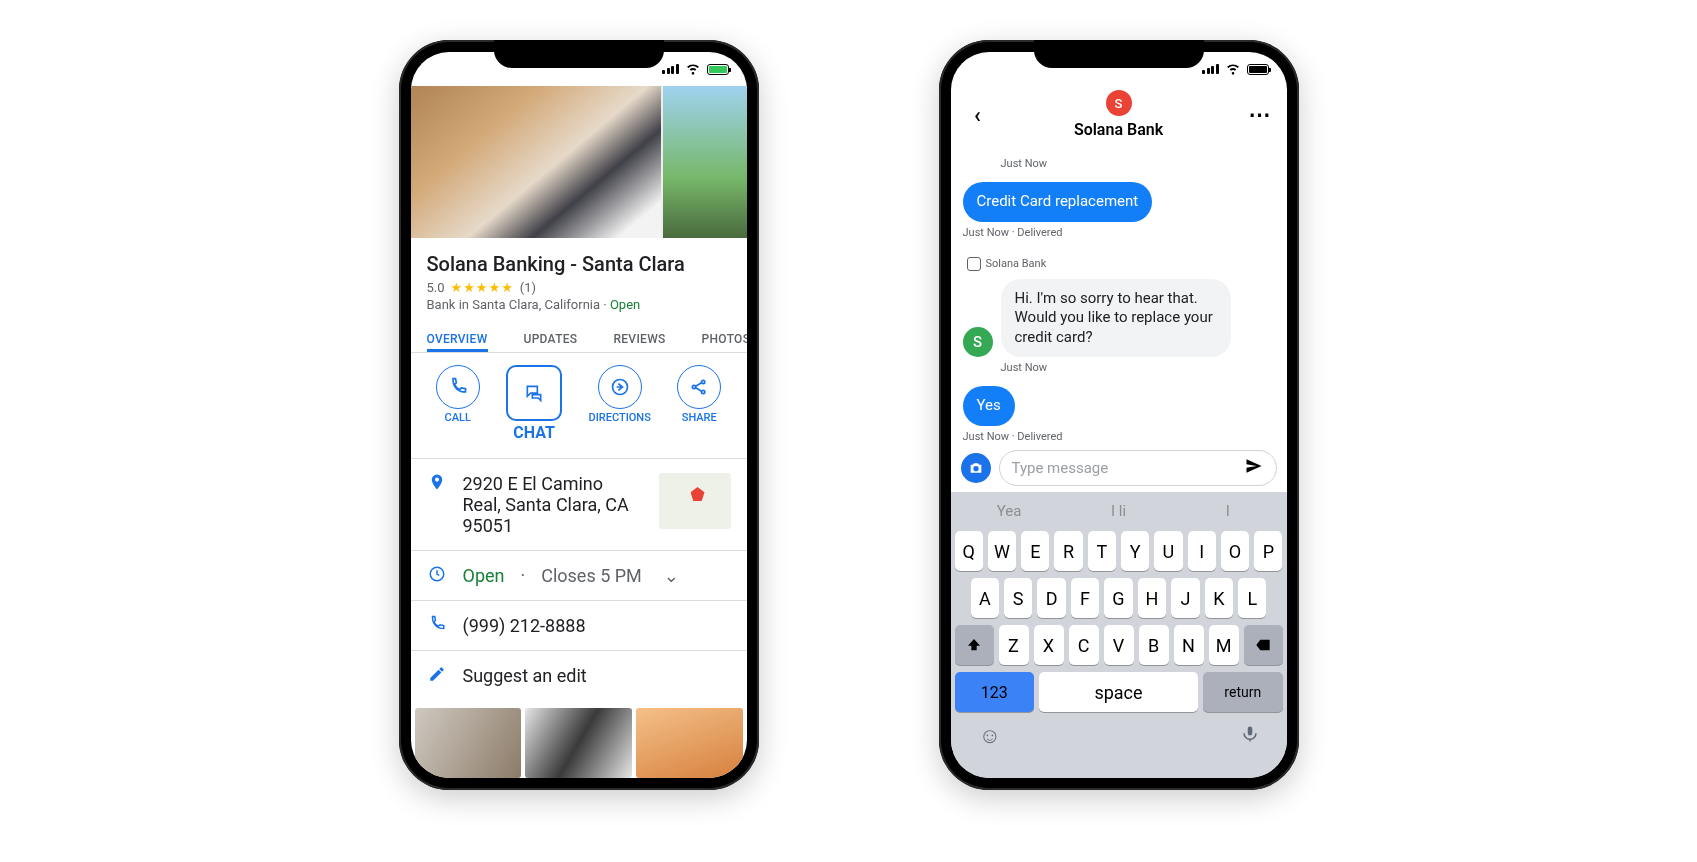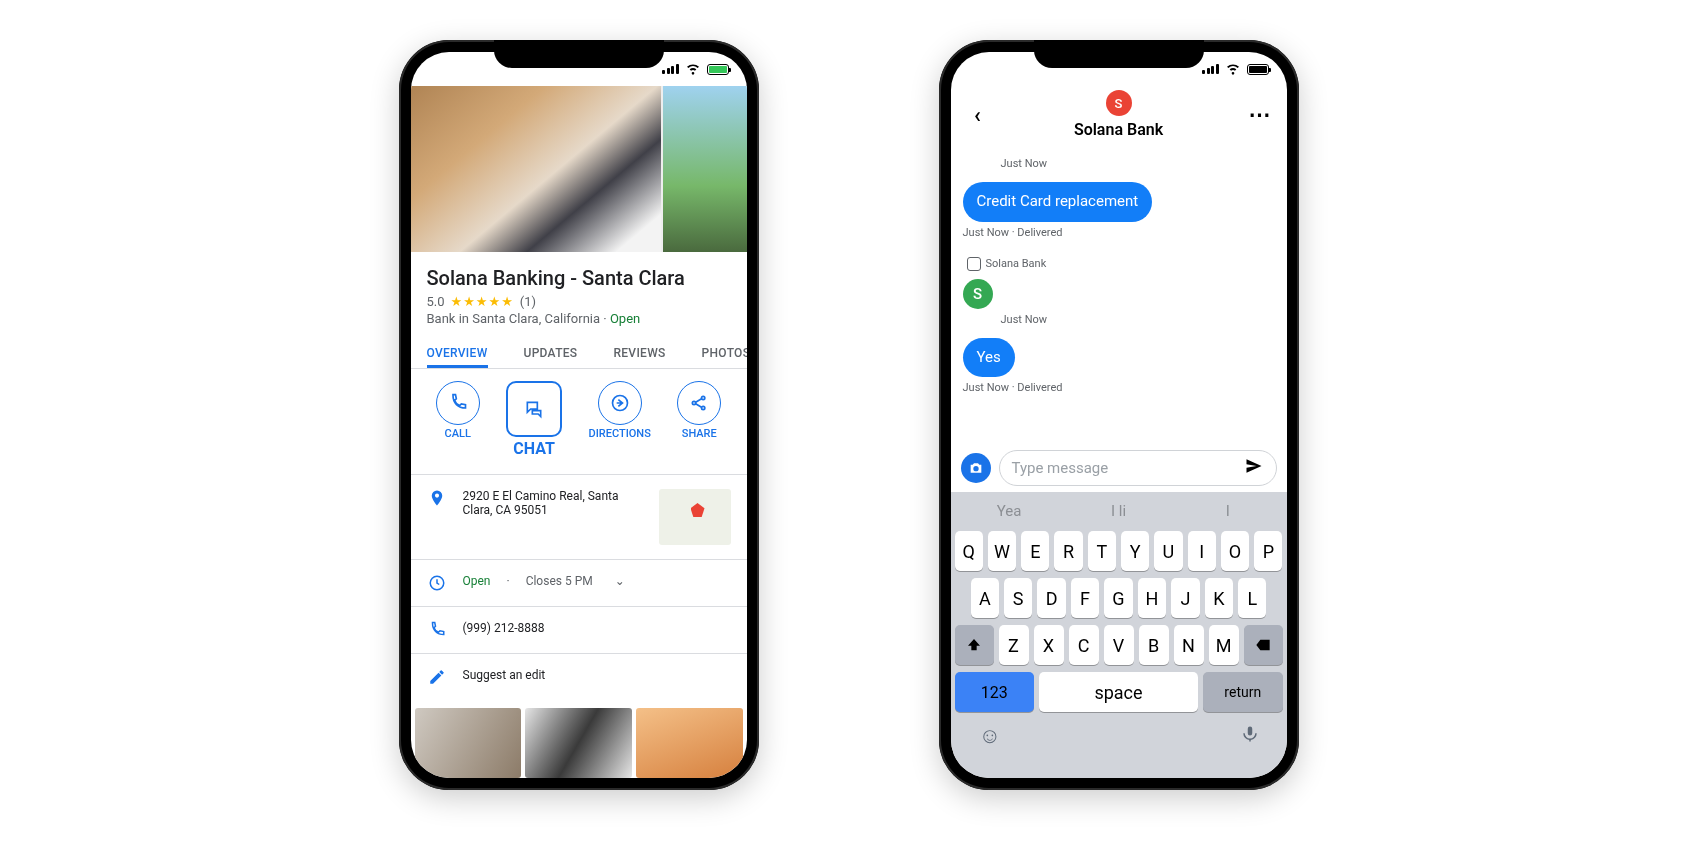--- a/index.html
+++ b/index.html
@@ -67,21 +67,21 @@
   .tab{font-size:12px;font-weight:500;color:var(--muted);padding:10px 0 8px;white-space:nowrap;letter-spacing:.3px;}
   .tab.active{color:var(--blue);border-bottom:3px solid var(--blue);}
 
   .action-row{display:flex;justify-content:space-around;padding:12px 12px 16px;}
   .action{display:flex;flex-direction:column;align-items:center;gap:2px;font-size:11px;font-weight:500;color:var(--blue);}
   .action .circle{width:44px;height:44px;border:1.5px solid var(--blue);border-radius:50%;display:flex;align-items:center;justify-content:center;}
   .action .circle svg{width:20px;height:20px;stroke:var(--blue);fill:none;stroke-width:2;}
   .action.highlight .circle{width:56px;height:56px;border:2.5px solid var(--blue);border-radius:10px;}
   .action.highlight{font-weight:700;font-size:16px;}
 
-  .detail-row{display:flex;align-items:flex-start;gap:16px;padding:14px 16px;border-top:1px solid var(--border);font-size:12px;color:var(--text);}
+  .detail-row{display:flex;align-items:flex-start;gap:16px;padding:14px 16px;border-top:1px solid var(--border);font-size:18px;color:var(--text);}
   .detail-row .ico{width:20px;flex:none;display:flex;justify-content:center;}
   .detail-row .ico svg{width:18px;height:18px;}
   .detail-row.address .map{width:72px;height:56px;background:#eef1e8;border-radius:3px;flex:none;position:relative;}
   .detail-row.address .map::after{content:"";position:absolute;top:14px;left:32px;width:14px;height:14px;background:#ea4335;clip-path:polygon(50% 0,100% 38%,80% 100%,20% 100%,0 38%);}
   .detail-row.hours .open-chip{color:var(--green);}
   .detail-row.hours .closes{color:var(--muted);}
   .detail-row.hours .chev{margin-left:6px;}
 
   .gallery{display:flex;gap:4px;padding:8px 4px 0;}
   .gallery .thumb{flex:1;height:70px;border-radius:3px;}
@@ -311,20 +311,21 @@
 
       <div class="sender-label">
         <span class="biz-icon"></span>
         <span>Solana Bank</span>
       </div>
       <div class="msg-group left">
         <div class="msg-row-inc">
           <div class="msg-avatar">
               <span>S</span>
             </div>
+          <div class="bubble grey">Hi. I'm so sorry to hear that. Would you like to replace your credit card?</div>
         </div>
         <div class="timestamp left">Just Now</div>
       </div>
 
       <div class="msg-group right">
         <div class="bubble blue">Yes</div>
         <div class="timestamp">Just Now · Delivered</div>
       </div>
     </div>
 

